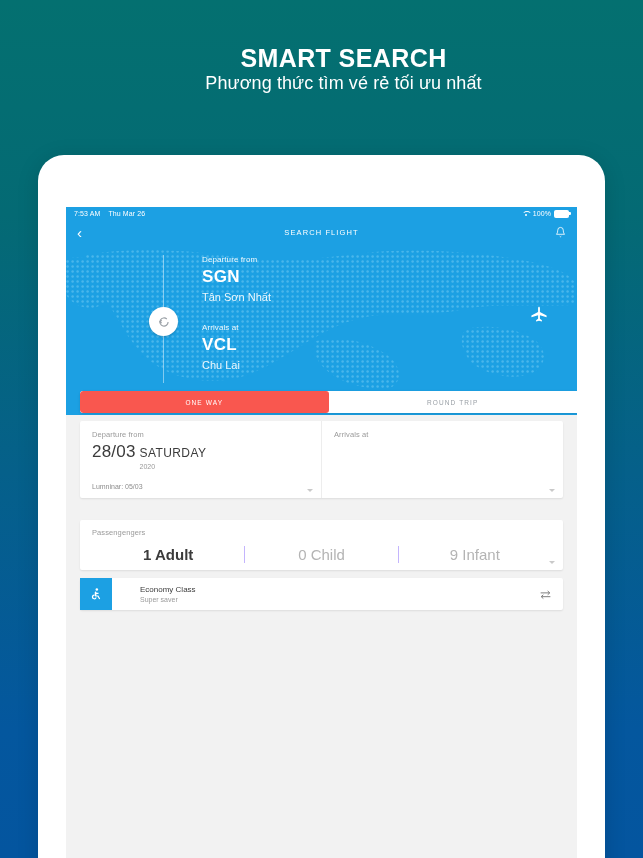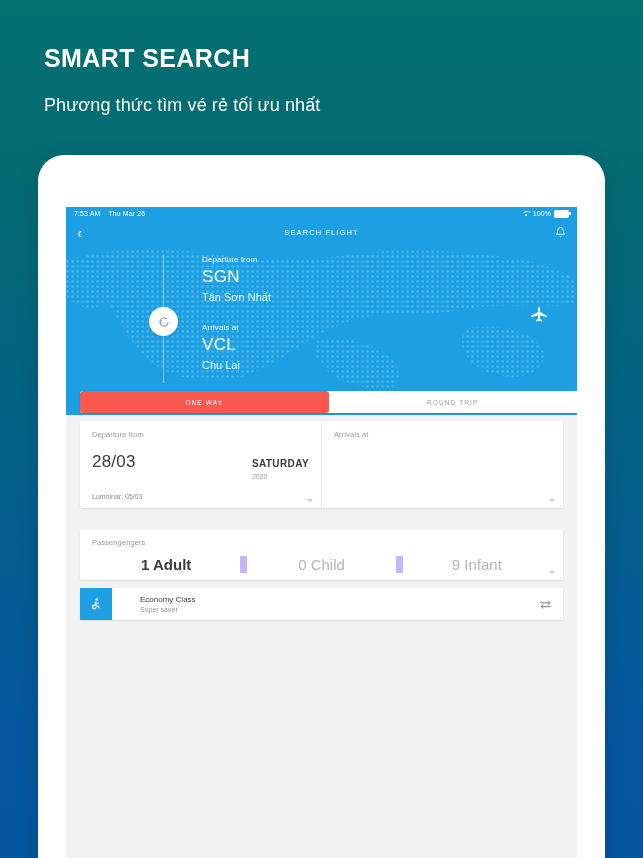--- a/index.html
+++ b/index.html
@@ -12,36 +12,36 @@
     overflow: hidden;
     font-family: "Liberation Sans", sans-serif;
     background: linear-gradient(180deg, #047070 0%, #046A74 25%, #05608A 55%, #04579E 85%, #04559F 100%);
     position: relative;
   }
 
   
   .promo {
     position: absolute;
     top: 0; left: 0; right: 0;
-    text-align: left;
+    text-align: center;
     padding-top: 44px;
     padding-left: 44px;
   }
   .promo-title {
     color: #ffffff;
     font-size: 25px;
     font-weight: bold;
     letter-spacing: 0.4px;
     margin: 0;
   }
   .promo-sub {
     color: #ffffff;
     font-size: 18px;
     font-weight: normal;
-    margin: 22px 0 0 0;
+    margin: 0 0 0 0;
     letter-spacing: 0.1px;
   }
 
   
   .device {
     position: absolute;
     left: 38px;
     top: 155px;
     width: 567px;
     height: 760px;
@@ -192,21 +192,21 @@
     top: 10px;
   }
   .field-label {
     color: rgba(255,255,255,0.93);
     font-size: 8px;
     letter-spacing: 0.1px;
   }
   .field-code {
     color: #ffffff;
     font-size: 17px;
-    font-weight: normal;
+    font-weight: bold;
     letter-spacing: 0.3px;
     margin-top: 3px;
   }
   .field-name {
     color: rgba(255,255,255,0.92);
     font-size: 11px;
     margin-top: 4px;
   }
   .field-block + .field-block { margin-top: 20px; }
   .plane-icon {
@@ -271,34 +271,33 @@
   }
   .date-col + .date-col { border-left: 1px solid #ededed; }
   .sm-label {
     font-size: 7.5px;
     color: #9a9a9a;
     letter-spacing: 0.1px;
   }
   .date-main {
     display: flex;
     align-items: baseline;
-    margin-top: 13px;
+    margin-top: 3px;
     gap: 4px;
-    justify-content: space-between;
   }
   .date-num {
     font-size: 17px;
     color: #3b3b3b;
     letter-spacing: 0.2px;
   }
   .date-dow-wrap { line-height: 1.05; }
   .date-dow {
-    font-size: 10px;
+    font-size: 12px;
     color: #3b3b3b;
-    font-weight: bold;
+    font-weight: normal;
     letter-spacing: 0.4px;
   }
   .date-year {
     font-size: 7px;
     color: #9a9a9a;
     margin-top: 2px;
   }
   .date-lunar {
     font-size: 7px;
     color: #8d8d8d;
@@ -319,21 +318,21 @@
     display: flex;
     margin-top: 9px;
   }
   .pax-cell {
     flex: 1;
     text-align: center;
     font-size: 15px;
     color: #b4b4b4;
   }
   .pax-cell.sel { color: #3b3b3b; font-weight: bold; }
-  .pax-cell + .pax-cell { border-left: 7px solid #c4b5fd; }
+  .pax-cell + .pax-cell { border-left: 1px solid #c4b5fd; }
 
   .class-card {
     display: flex;
     align-items: stretch;
     margin: 8px 14px 0 14px;
     background: #ffffff;
     border-radius: 2px;
     box-shadow: 0 1px 2px rgba(0,0,0,0.09);
     height: 32px;
   }

